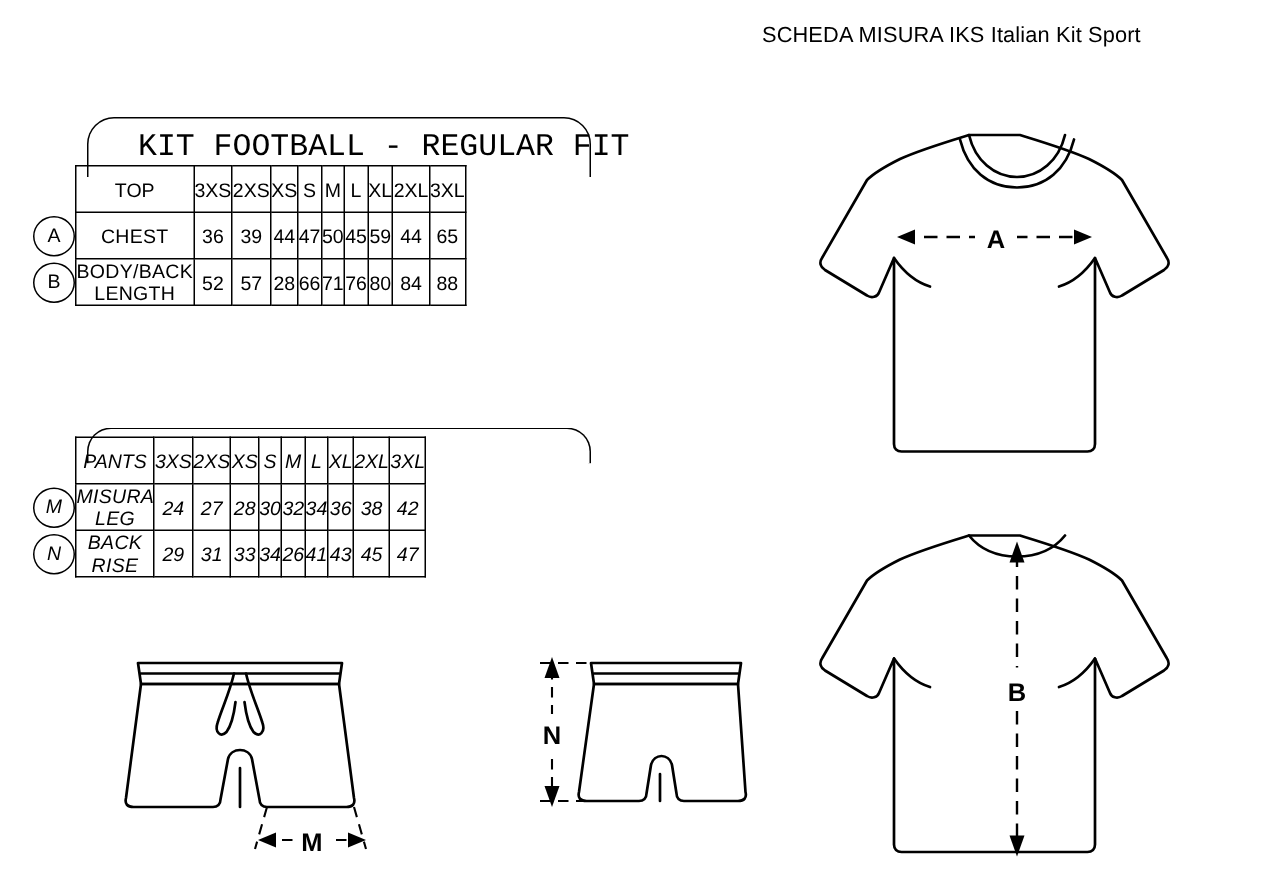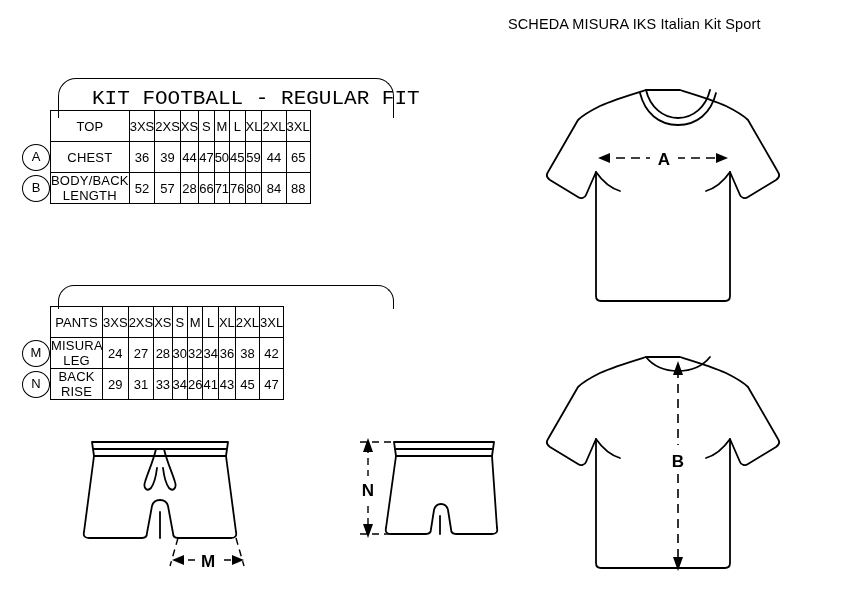--- a/index.html
+++ b/index.html
@@ -118,21 +118,21 @@
     box-sizing: border-box;
   }
   #pants-banner-mask {
     position: absolute;
     top: 22px;
     left: 38px;
     width: 332px;
     height: 4px;
     background: #fff;
   }
-  #pants-table { position: absolute; top: 21px; left: 0px; }
+  #pants-table { position: absolute; top: 6px; left: 0px; font-style: italic; }
 
   
   .fig { position: absolute; }
 
   .dim-letter {
     font-weight: bold;
     font-size: 17px;
     font-family: "Liberation Sans", sans-serif;
   }
 </style>

